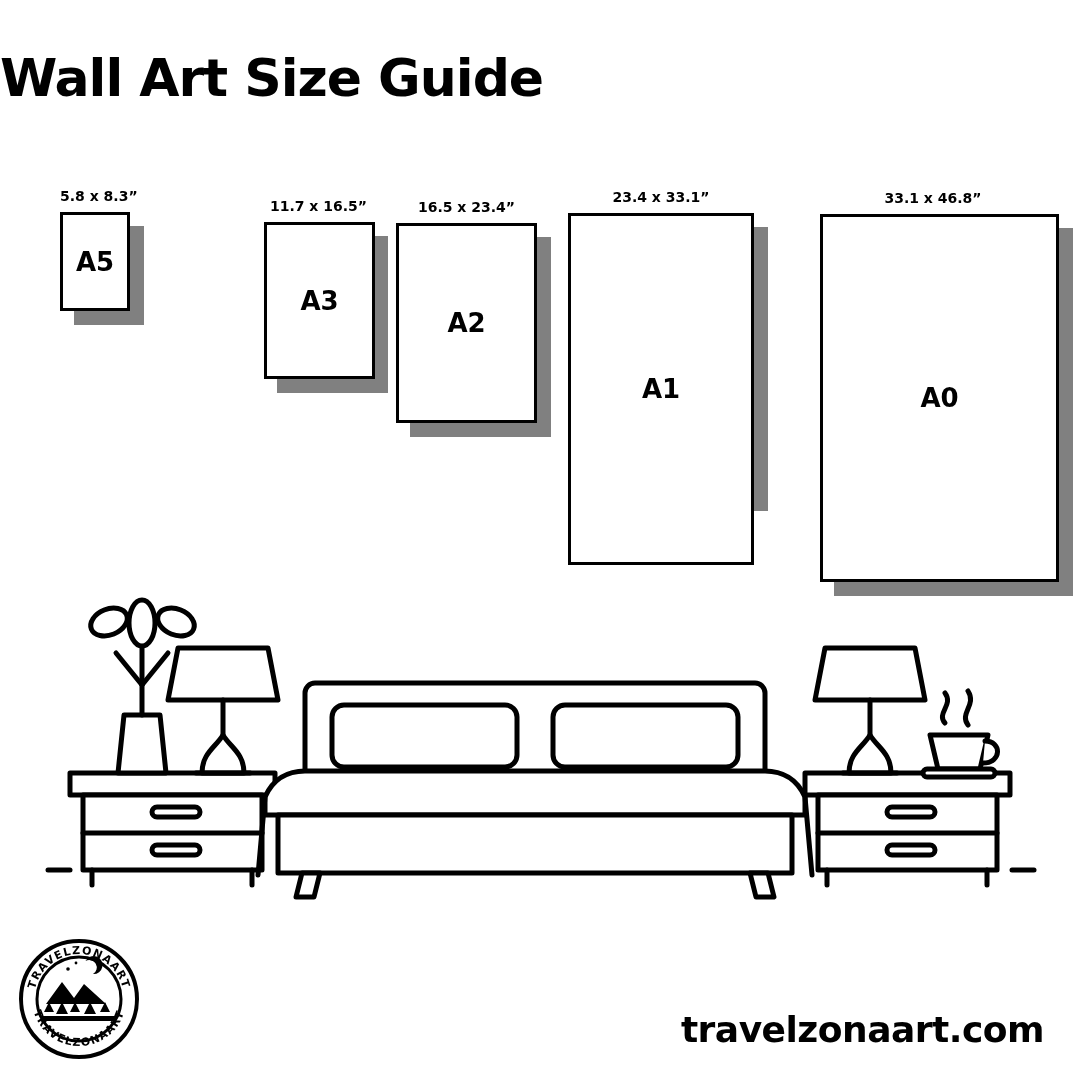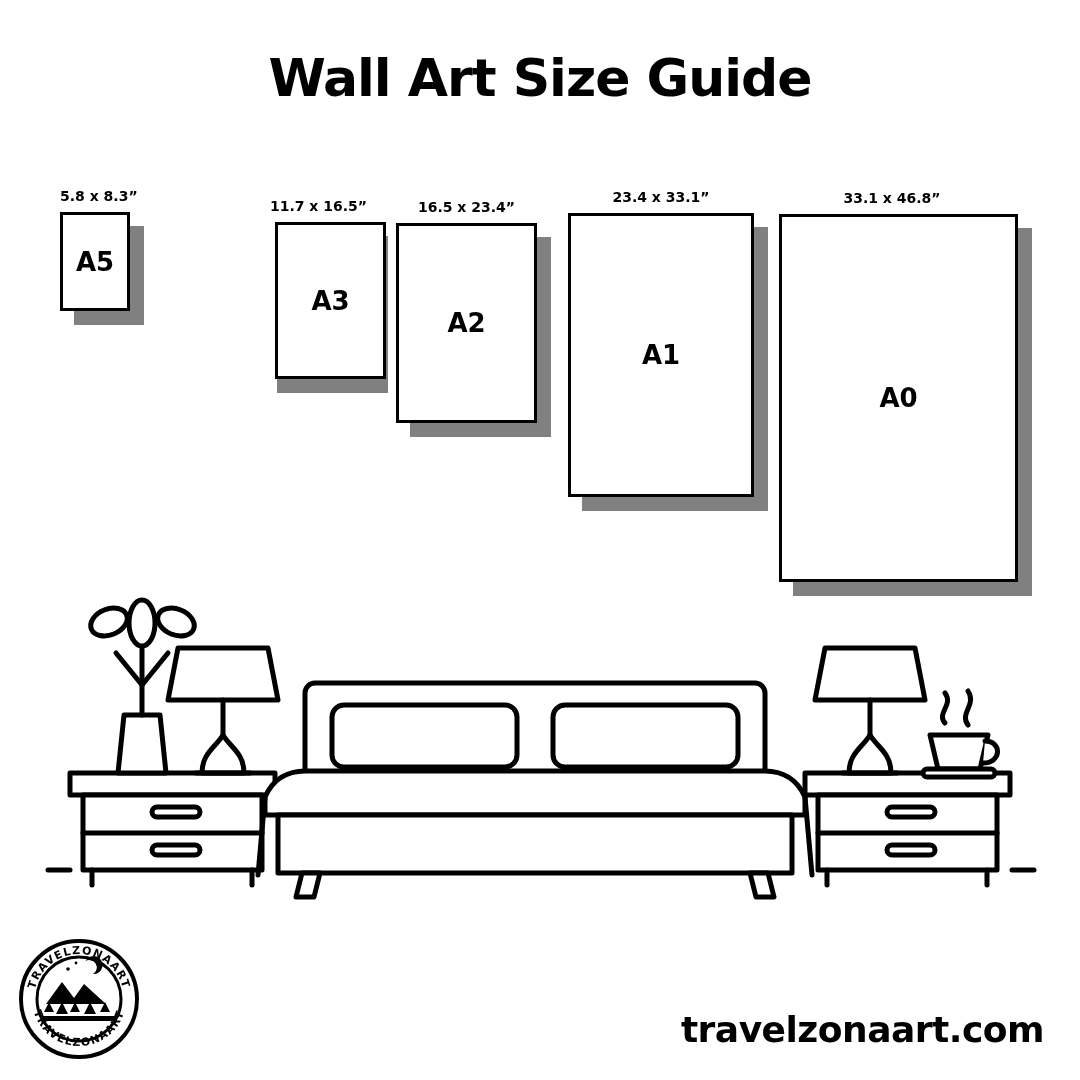--- a/index.html
+++ b/index.html
@@ -14,21 +14,20 @@
     overflow: hidden;
     font-family: "DejaVu Sans", sans-serif;
     color: #000000;
   }
 
   #page-title {
     position: absolute;
     top: 48px;
     left: 0;
     width: 1080px;
-    text-align: center;
     font-size: 52px;
     font-weight: bold;
     letter-spacing: -1px;
     font-family: "DejaVu Sans", sans-serif;
   }
 
   
   #frames {
     position: absolute;
     left: 0;
@@ -107,39 +106,39 @@
     <div class="frame-group" style="left: 60px; top: 0px; width: 70px; height: 620px;">
       <div class="frame-dims" style="top: 174px;">5.8 x 8.3”</div>
       <div class="frame-shadow" style="left: 14px; top: 212px; width: 70px; height: 99px;"></div>
       <div class="frame-box" style="left: 0px; top: 198px; width: 70px; height: 99px;">
         <span class="frame-label">A5</span>
       </div>
     </div>
     <div class="frame-group" style="left: 263px; top: 0px; width: 111px; height: 620px;">
       <div class="frame-dims" style="top: 184px;">11.7 x 16.5”</div>
       <div class="frame-shadow" style="left: 14px; top: 222px; width: 111px; height: 157px;"></div>
-      <div class="frame-box" style="left: 12px; top: 208px; width: 111px; height: 157px;">
+      <div class="frame-box" style="left: 1px; top: 208px; width: 111px; height: 157px;">
         <span class="frame-label">A3</span>
       </div>
     </div>
     <div class="frame-group" style="left: 396px; top: 0px; width: 141px; height: 620px;">
       <div class="frame-dims" style="top: 185px;">16.5 x 23.4”</div>
       <div class="frame-shadow" style="left: 14px; top: 223px; width: 141px; height: 200px;"></div>
       <div class="frame-box" style="left: 0px; top: 209px; width: 141px; height: 200px;">
         <span class="frame-label">A2</span>
       </div>
     </div>
     <div class="frame-group" style="left: 568px; top: 0px; width: 186px; height: 620px;">
       <div class="frame-dims" style="top: 175px;">23.4 x 33.1”</div>
       <div class="frame-shadow" style="left: 14px; top: 213px; width: 186px; height: 284px;"></div>
-      <div class="frame-box" style="left: 0px; top: 199px; width: 186px; height: 284px;">
+      <div class="frame-box" style="left: 0px; top: 199px; width: 186px; height: 352px;">
         <span class="frame-label">A1</span>
       </div>
     </div>
-    <div class="frame-group" style="left: 779px; top: 0px; width: 226px; height: 620px;">
+    <div class="frame-group" style="left: 820px; top: 0px; width: 226px; height: 620px;">
       <div class="frame-dims" style="top: 176px;">33.1 x 46.8”</div>
       <div class="frame-shadow" style="left: 14px; top: 214px; width: 239px; height: 368px;"></div>
       <div class="frame-box" style="left: 0px; top: 200px; width: 239px; height: 368px;">
         <span class="frame-label">A0</span>
       </div>
     </div>
   </div>
 
 <div id="furniture">
 <svg width="1020" height="330" viewBox="0 0 1020 330" fill="none" xmlns="http://www.w3.org/2000/svg">

